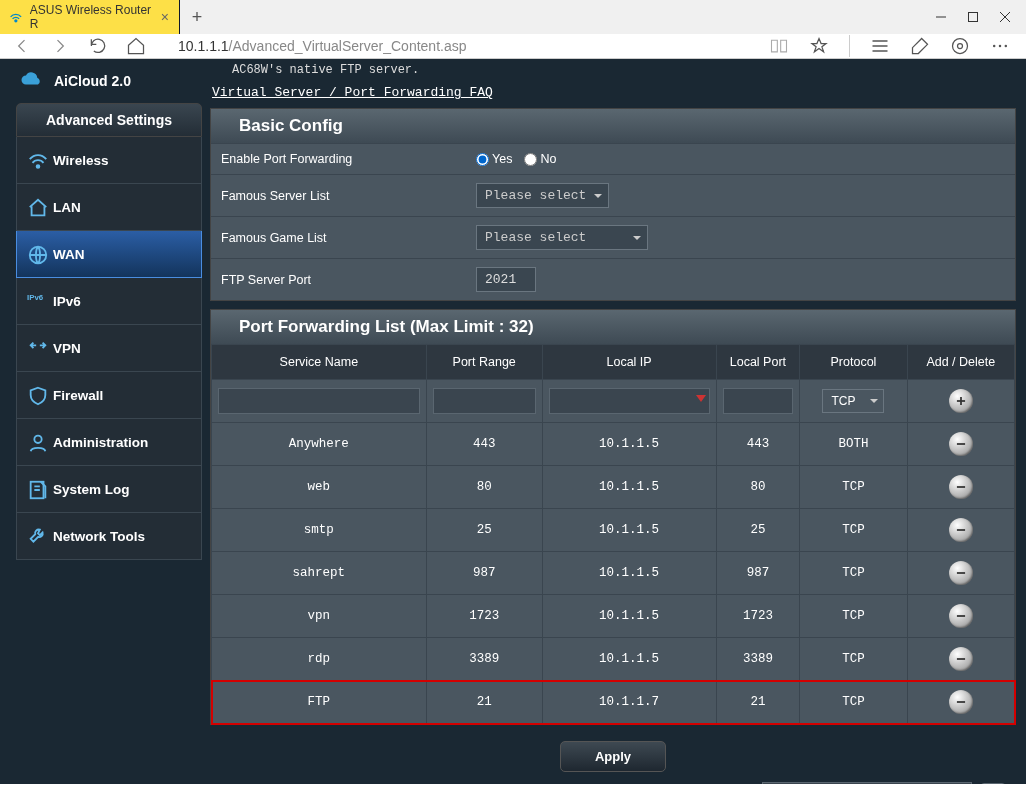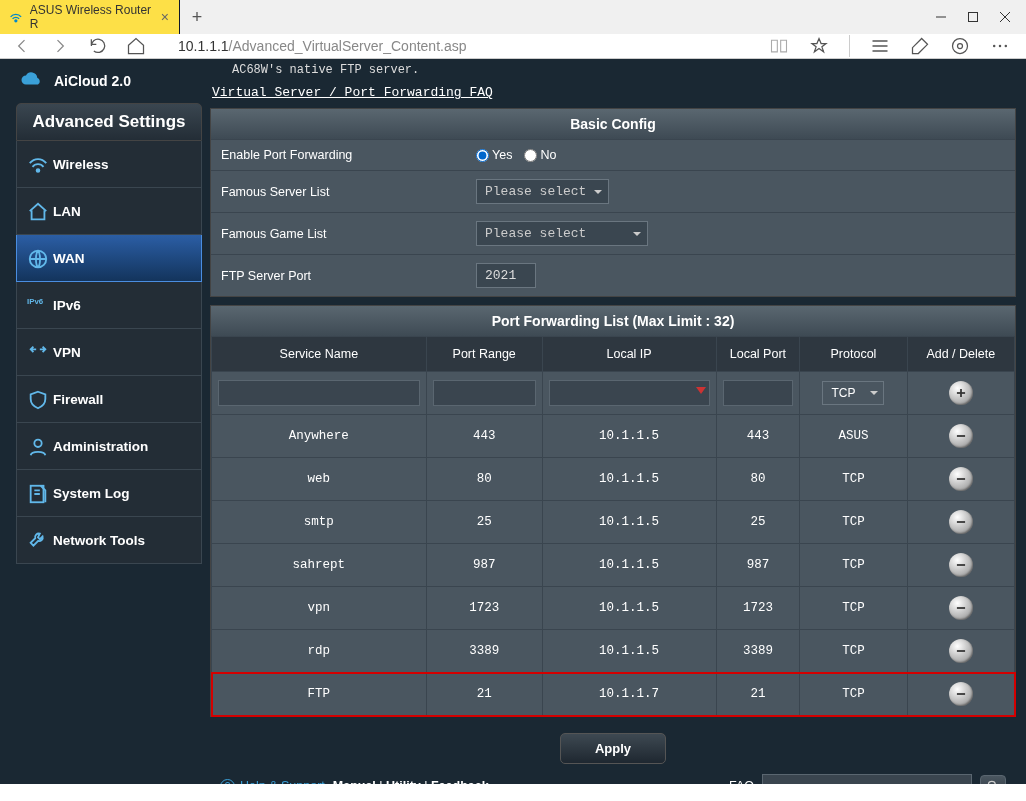--- a/index.html
+++ b/index.html
@@ -20,32 +20,32 @@
 .addr { flex: 1; font-size: 14px; color: #888; padding-left: 14px; }
 .addr .host { color: #333; }
 .tool-icons { display: flex; gap: 20px; align-items: center; color: #555; padding-right: 4px; }
 .tool-sep { border-left: 1px solid #ccc; height: 22px; }
 
 
 .router { background: #1a2833; height: calc(801px - 76px); display: flex; position: relative; }
 .sidebar { width: 210px; padding: 6px 8px 8px 16px; border-radius: 17px; }
 .aicloud { display: flex; align-items: center; gap: 10px; color: #fff; font-size: 14px; font-weight: bold; padding: 6px 4px 12px 4px; }
 .aicloud-icon { width: 24px; height: 20px; }
-.adv-title { background: linear-gradient(#3a4650,#232d36); color: #fff; font-weight: bold; font-size: 17px; text-align: center; padding: 8px; border-radius: 5px 5px 0 0; border: 1px solid #444; }
+.adv-title { background: linear-gradient(#3a4650,#232d36); color: #fff; font-weight: bold; font-size: 14px; text-align: center; padding: 8px; border-radius: 5px 5px 0 0; border: 1px solid #444; }
 .menu { list-style: none; }
 .menu li { display: flex; align-items: center; gap: 4px; color: #fff; font-size: 13.5px; font-weight: bold; padding: 13px 10px; border: 1px solid #3a4650; border-top: none; background: #232d36; cursor: pointer; }
 .menu li.active { background: linear-gradient(#2b5ea5,#13345c); border-color: #4a8de0; }
 .menu-icon { width: 22px; height: 20px; color: #61b8ea; flex-shrink: 0; }
 
 .content { flex: 1; padding: 4px 10px 0 0; display: flex; flex-direction: column; overflow: hidden; }
 .intro { color: #ddd; font-size: 12px; padding: 0 0 4px 22px; font-family: 'Courier New', monospace; }
 .faq-link { color: #fff; text-decoration: underline; font-family: 'Courier New', monospace; font-size: 13px; padding: 4px 0 8px 2px; display: block; }
 
 .panel { border: 1px solid #444; margin-bottom: 8px; }
-.panel-h { background: linear-gradient(#5a6770,#3e4a54); color: #fff; font-weight: bold; font-size: 14px; padding: 7px 11px; text-align: center; }
+.panel-h { background: linear-gradient(#5a6770,#3e4a54); color: #fff; font-weight: bold; font-size: 17px; padding: 7px 28px; }
 .cfg-row { display: flex; align-items: center; border-top: 1px solid #3a454f; padding: 8px 10px; background: #4a5660; }
 .cfg-label { width: 255px; color: #fff; font-size: 12.5px; }
 .cfg-val { display: flex; align-items: center; gap: 8px; color: #fff; font-size: 12.5px; }
 .radio-g { display: flex; gap: 12px; align-items: center; }
 .radio-g label { display: flex; align-items: center; gap: 3px; }
 input[type=radio]{ accent-color: #0066cc; }
 .sel { background: #3a4650; color: #ccc; border: 1px solid #6a7680; padding: 4px 22px 4px 8px; font-family: 'Courier New', monospace; font-size: 13px; position: relative; min-width: 130px; }
 .sel.wide { min-width: 172px; }
 .sel::after { content: ''; position: absolute; right: 6px; top: 50%; margin-top: -2px; border: 4px solid transparent; border-top-color: #ccc; }
 .txt { background: #3a4650; color: #ddd; border: 1px solid #6a7680; padding: 4px 8px; font-family: 'Courier New', monospace; font-size: 13px; width: 60px; }
@@ -315,21 +315,21 @@
                     <line x1="12" y1="5" x2="12" y2="19" stroke="#333" stroke-width="3"></line>
                     <line x1="5" y1="12" x2="19" y2="12" stroke="#333" stroke-width="3"></line>
                   </svg>
                 </span></td>
           </tr>
         <tr>
               <td>Anywhere</td>
               <td>443</td>
               <td>10.1.1.5</td>
               <td>443</td>
-              <td>ASUS</td>
+              <td>BOTH</td>
               <td><span class="circ-btn">
                   <svg viewBox="0 0 24 24">
                     <line x1="5" y1="12" x2="19" y2="12" stroke="#333" stroke-width="3"></line>
                   </svg>
                 </span></td>
             </tr>
             <tr>
               <td>web</td>
               <td>80</td>
               <td>10.1.1.5</td>

